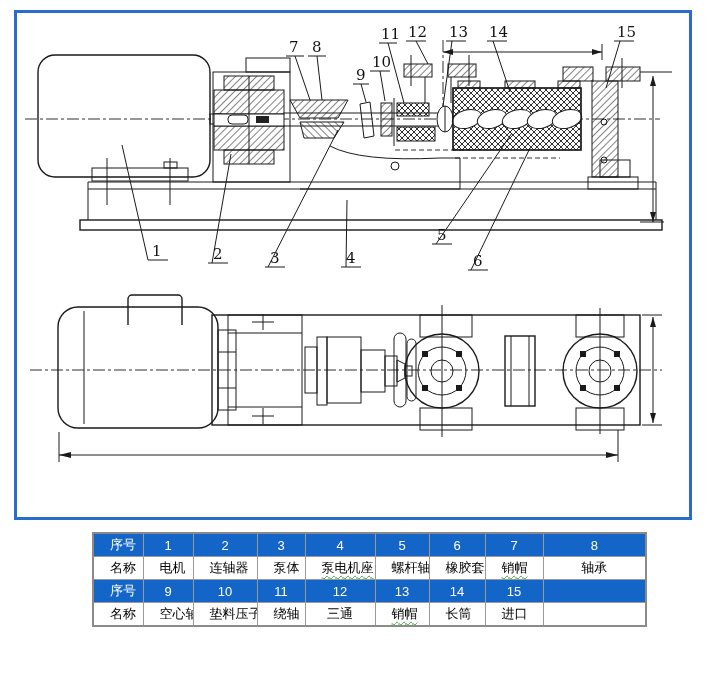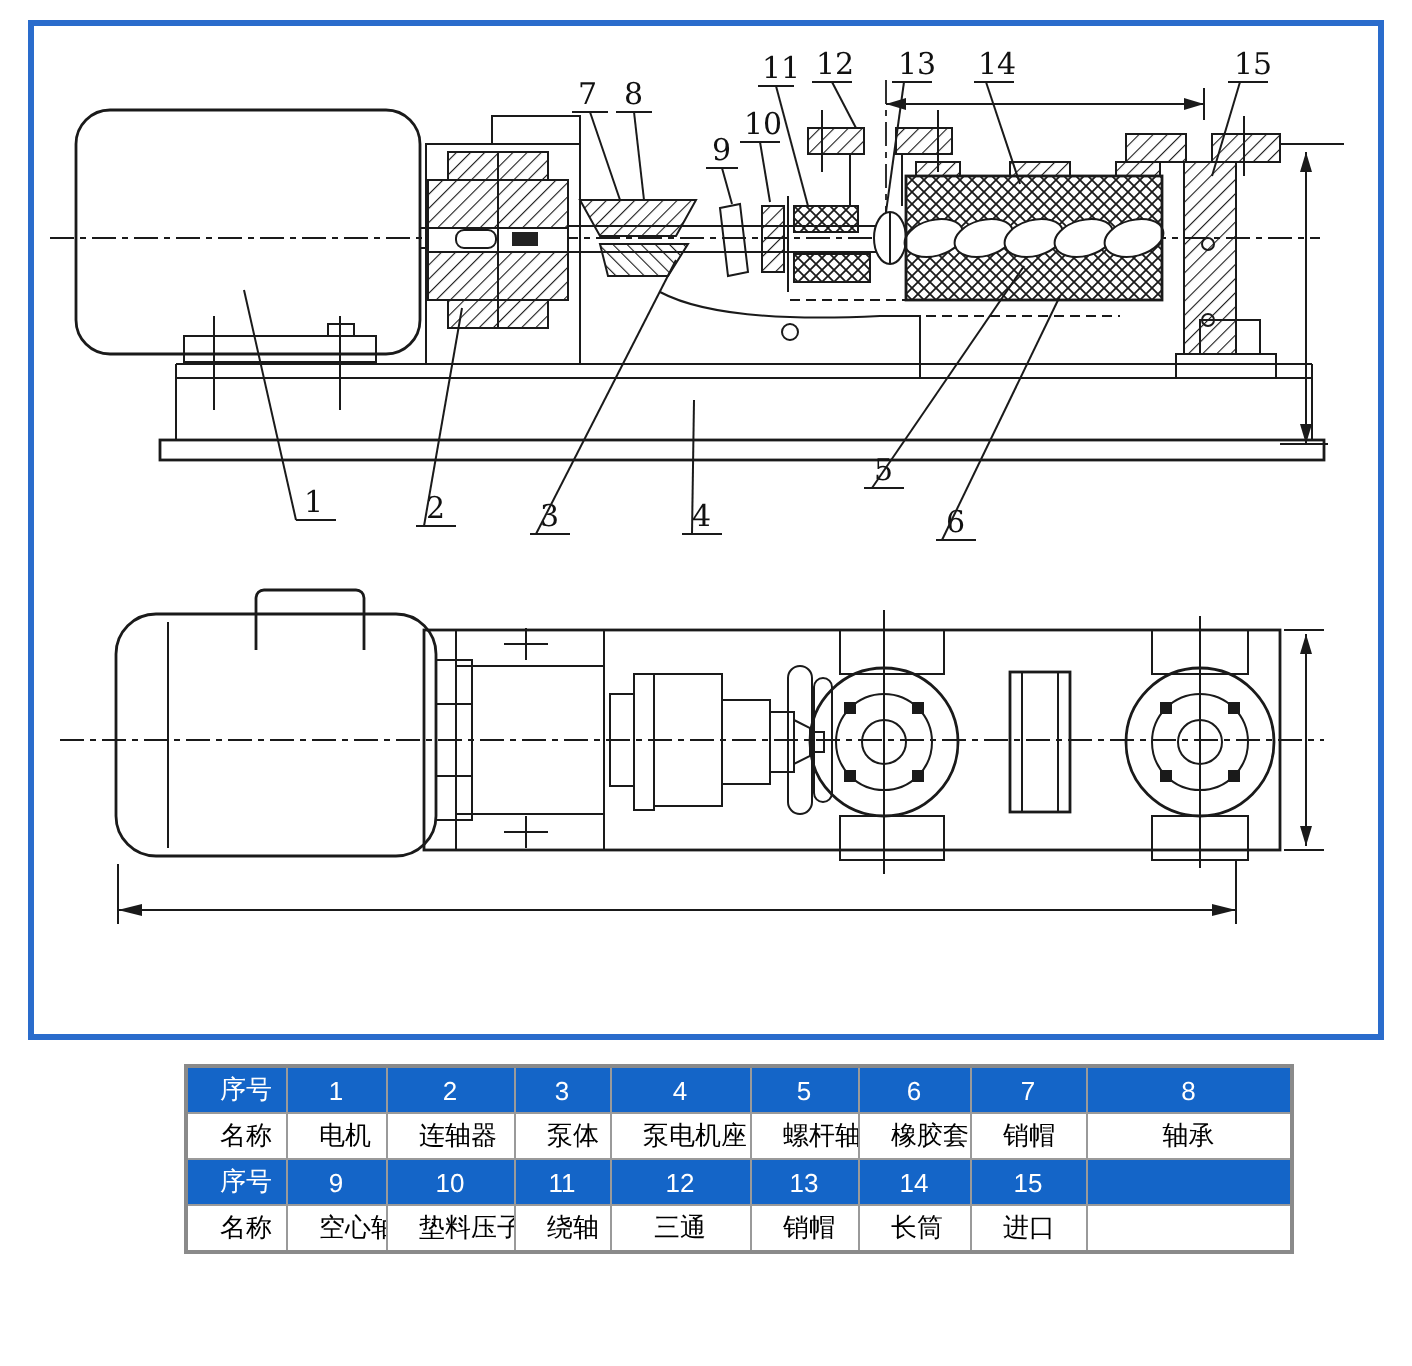--- a/index.html
+++ b/index.html
@@ -20,21 +20,21 @@
   .num{font:15px "DejaVu Serif",serif;fill:#111;}
   .arr{fill:#1a1a1a;stroke:none;}
   .wfl{fill:#fff;stroke:#1a1a1a;stroke-width:1;}
   
   #parts{position:absolute;left:92px;top:532px;border-collapse:collapse;
          table-layout:fixed;width:553px;background:#fff;
          border:2px solid #8a8a8a;}
   #parts td{border:1px solid #9a9a9a;height:22px;text-align:center;
             font-size:13px;color:#000;padding:0 16px;overflow:hidden;white-space:nowrap;}
   #parts tr.hdr td{background:var(--hdr,#1465c8);color:#ffffff;}
-  .sq{text-decoration-style:wavy;
+  .sq{text-decoration:underline;text-decoration-style:wavy;
       text-decoration-color:#3aa33a;text-decoration-thickness:1px;text-underline-offset:3px;}
 </style>
 </head>
 <body>
 
 <div id="stage">
 
   <div id="frame">
     <svg id="drawing" width="672" height="504" viewBox="17 13 672 504" xmlns="http://www.w3.org/2000/svg">
       <defs>

